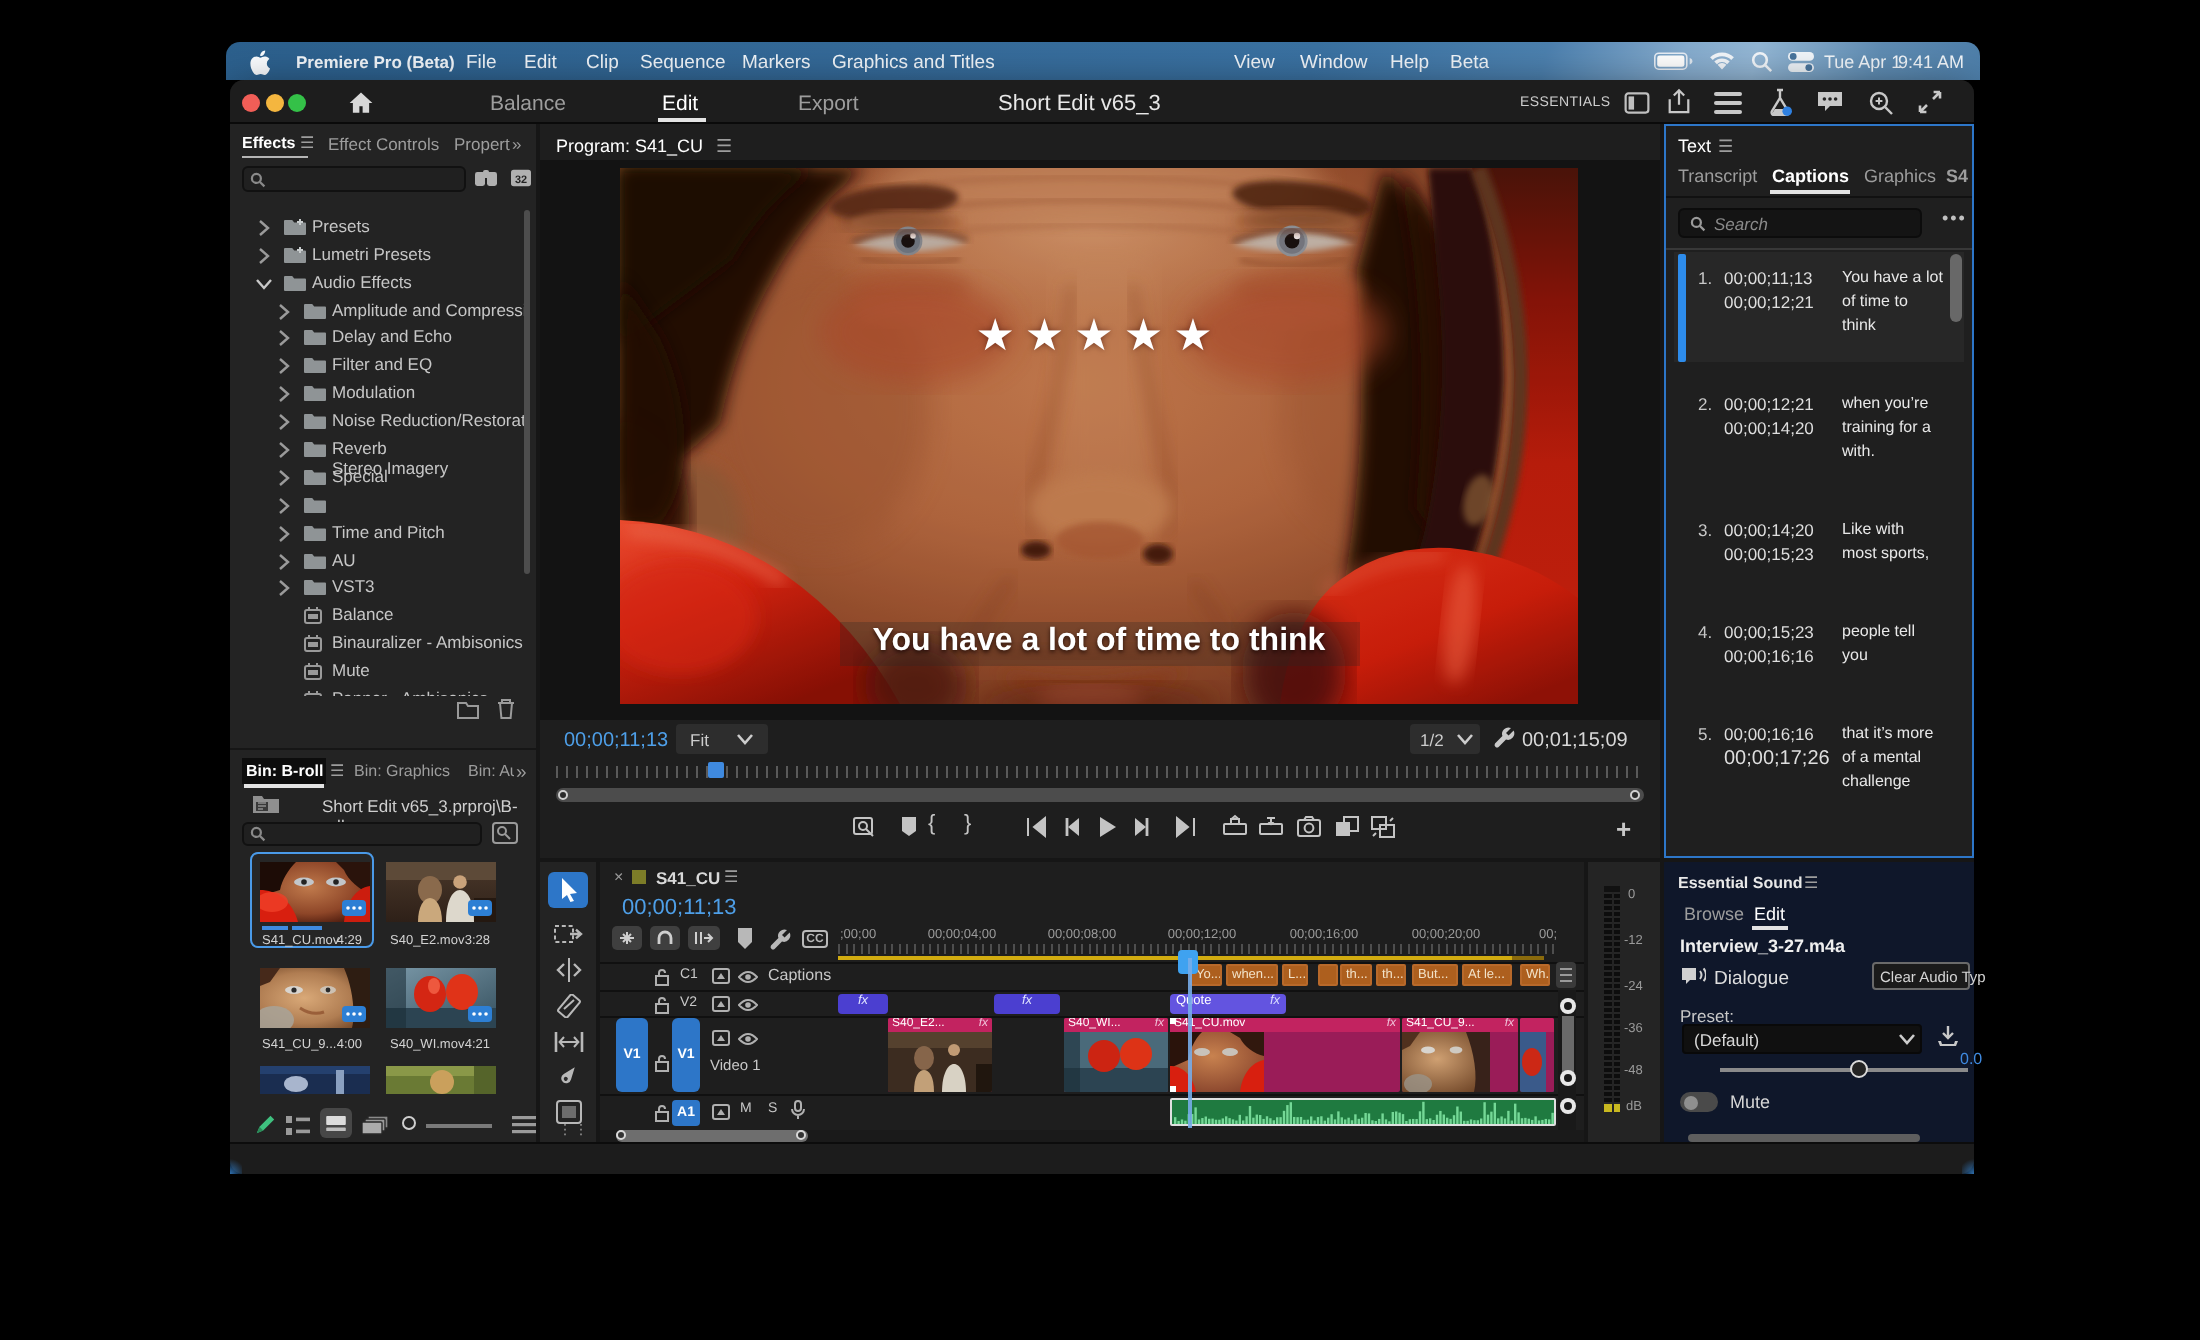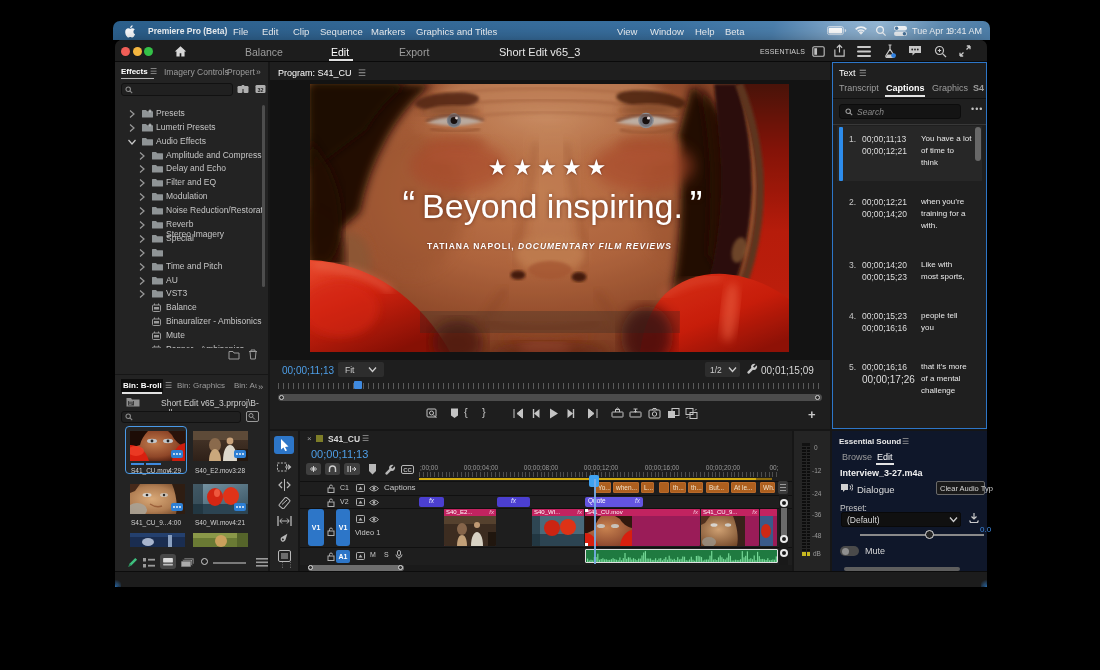--- a/index.html
+++ b/index.html
@@ -125,21 +125,21 @@
 <div class="a" style="left:959px;top:45px">
     <svg width="12" height="12" viewBox="0 0 12 12" fill="none" stroke="#c8c8c8" stroke-width="1.3">
       <path d="M7.5 4.5 11 1M11 1H7.8M11 1v3.2M4.5 7.5 1 11M1 11h3.2M1 11V7.8"></path>
     </svg>
   </div>
 
 <div class="panel" style="left:115px;top:62px;width:153px;height:312px">
  <div class="a tabtxt active" style="left:6px;top:5px;font-size:8px;font-weight:bold">Effects</div>
  <div class="underline" style="left:6px;top:15.5px;width:33px;height:1.5px;background:#b5b5b5"></div>
  <div class="a" style="left:35px;top:5px;color:#9d9d9d;font-size:8px">☰</div>
- <div class="a tabtxt" style="left:49px;top:5px;font-size:8.5px">Imagery Controls</div>
+ <div class="a tabtxt" style="left:49px;top:5px;font-size:8.5px">Effect Controls</div>
  <div class="a tabtxt" style="left:112px;top:5px;width:28px;overflow:hidden;font-size:8.5px">Propertie</div>
  <div class="a tabtxt" style="left:141px;top:5px;font-size:8.5px">»</div>
  <div class="sbox" style="left:6px;top:21px;width:112px;height:13px"></div>
  <div class="a" style="left:10px;top:24px">
       <svg width="8" height="8" viewBox="0 0 10 10" fill="none" stroke="#8a8a8a" stroke-width="1.4">
         <circle cx="4" cy="4" r="2.8"></circle>
         <path d="M6.2 6.2 9 9"></path>
       </svg>
     </div>
  <div class="a" style="left:122px;top:22px">
@@ -672,23 +672,22 @@
         <ellipse cx="235" cy="265" rx="26" ry="6" fill="#c06a4e" filter="url(#b4)" opacity=".85"></ellipse>
         <ellipse cx="238" cy="268" rx="60" ry="10" fill="#5e2410" filter="url(#b7)" opacity=".6"></ellipse>
         <ellipse cx="148" cy="82" rx="48" ry="26" fill="#b5502e" opacity=".6" filter="url(#b7)"></ellipse>
         <ellipse cx="334" cy="82" rx="50" ry="26" fill="#b5502e" opacity=".6" filter="url(#b7)"></ellipse>
         <rect width="479" height="268" fill="#55130a" opacity=".12"></rect>
       </svg>
     </div>
 
  <div class="a" style="left:40px;top:22px;width:479px;height:268px;overflow:hidden">
    <div class="a" style="left:0;top:71px;width:479px;text-align:center;color:#fff;font-size:22px;letter-spacing:5px;text-shadow:0 0 3px rgba(60,10,5,.6)">★★★★★</div>
-   <div class="a" style="left:3px;top:100px;width:479px;text-align:center;color:#fff;font-size:34px;text-shadow:0 0 4px rgba(60,10,5,.5)"><span style="font-size:38px;position:relative;top:0px">“</span> Beyond inspiring. <span style="font-size:38px;position:relative;top:0px">”</span></div>
-   <div class="a" style="left:0;top:157px;width:479px;text-align:center;color:#fff;font-size:8.5px;font-weight:bold;letter-spacing:1px;text-shadow:0 0 2px rgba(60,10,5,.6)">TATIANA NAPOLI, <i>DOCUMENTARY FILM REVIEWS</i></div>
    <div class="a" style="left:110px;top:227px;width:260px;height:22px;background:rgba(40,38,36,.28)"></div>
+   <div class="a" style="left:0;top:228px;width:479px;text-align:center;color:#fff;font-size:16px;font-weight:bold;text-shadow:0 1px 2px rgba(20,5,2,.8)">You have a lot of time to think</div>
  </div>
 
  <div class="a" style="left:12px;top:303px;color:#4e9fe8;font-size:10px">00;00;11;13</div>
  <div class="a" style="left:68px;top:300px;width:46px;height:15px;background:#2d2d2d;border-radius:2px"></div>
  <div class="a" style="left:75px;top:303px;color:#ccc;font-size:8.5px">Fit</div>
  <div class="a" style="left:98px;top:304px">
       <svg width="9" height="7" viewBox="0 0 9 7">
         <path d="M1 1.5 4.5 5.5 8 1.5" fill="none" stroke="#ccc" stroke-width="1.3"></path>
       </svg>
     </div>

